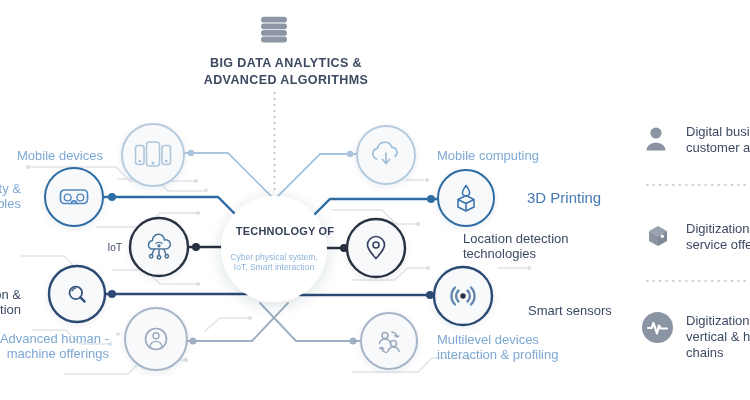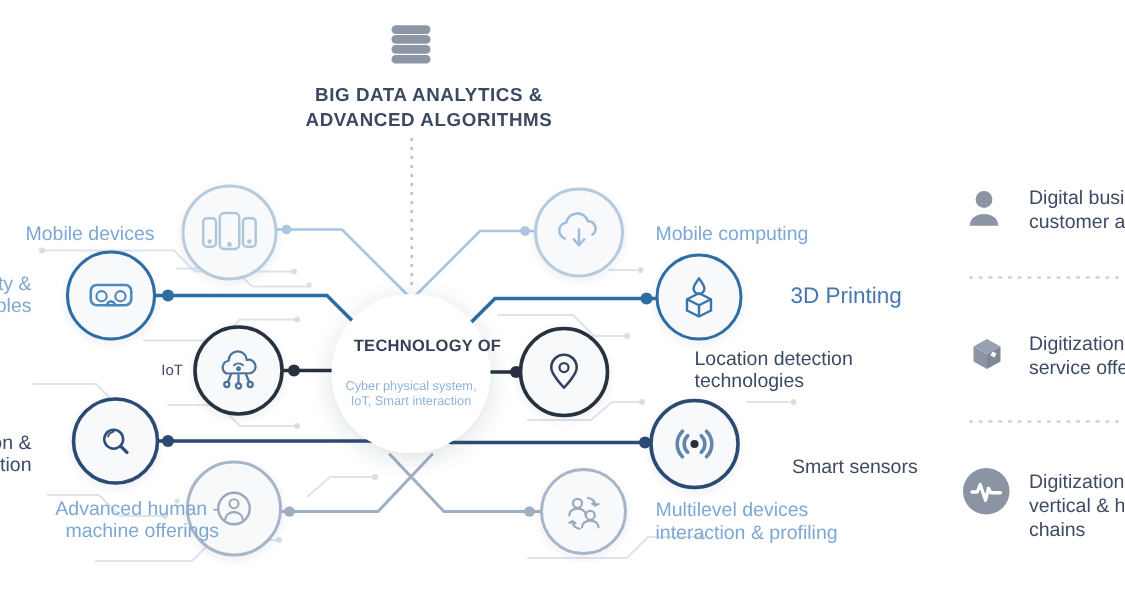--- a/index.html
+++ b/index.html
@@ -224,21 +224,21 @@
   <span>Augmented reality &amp;</span>
   <span>wearables</span>
 </div>
 <div class="t nv ra" style="right:628px;top:240px;font-size:10px;">
   <span>IoT</span>
 </div>
 <div class="t nv ra" style="right:729px;top:287px;">
   <span>Authentication &amp;</span>
   <span>fraud detection</span>
 </div>
-<div class="t lb ra" style="right:604px;top:331px;">
+<div class="t lb ra" style="right:641px;top:331px;">
   <span>Advanced human -</span>
   <span>machine offerings</span>
 </div>
 
 <div class="t lb" style="left:437px;top:148px;">
   <span>Mobile computing</span>
 </div>
 <div class="t mb" style="left:527px;top:190px;">
   <span>3D Printing</span>
 </div>

